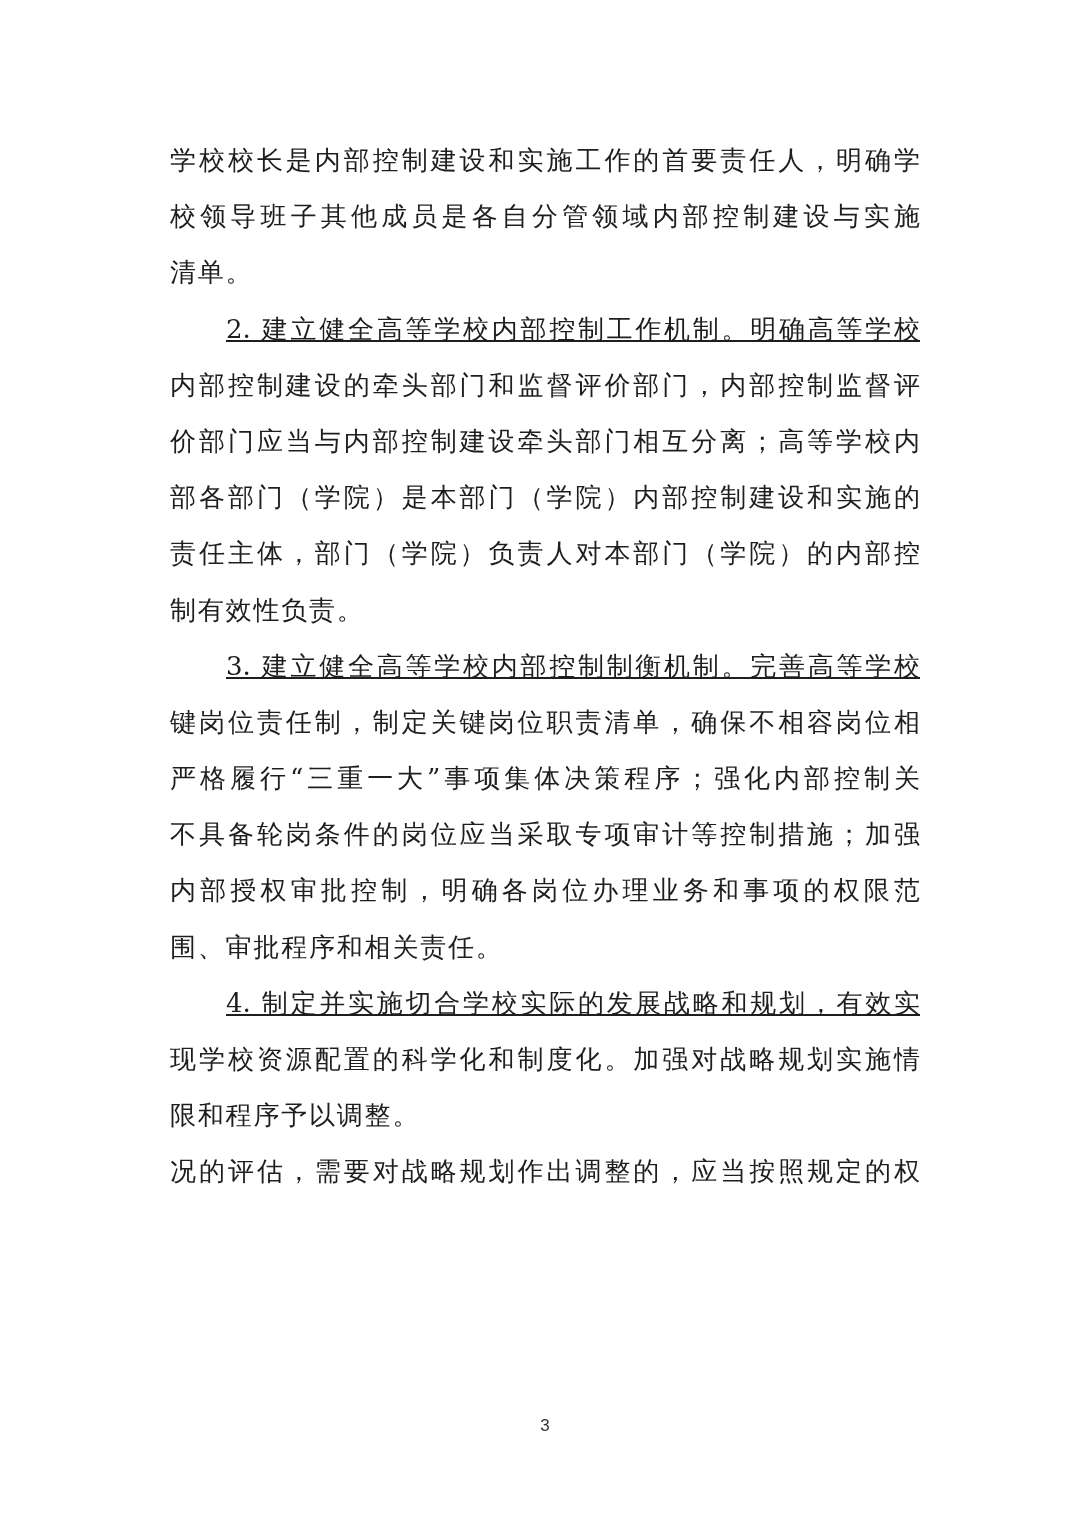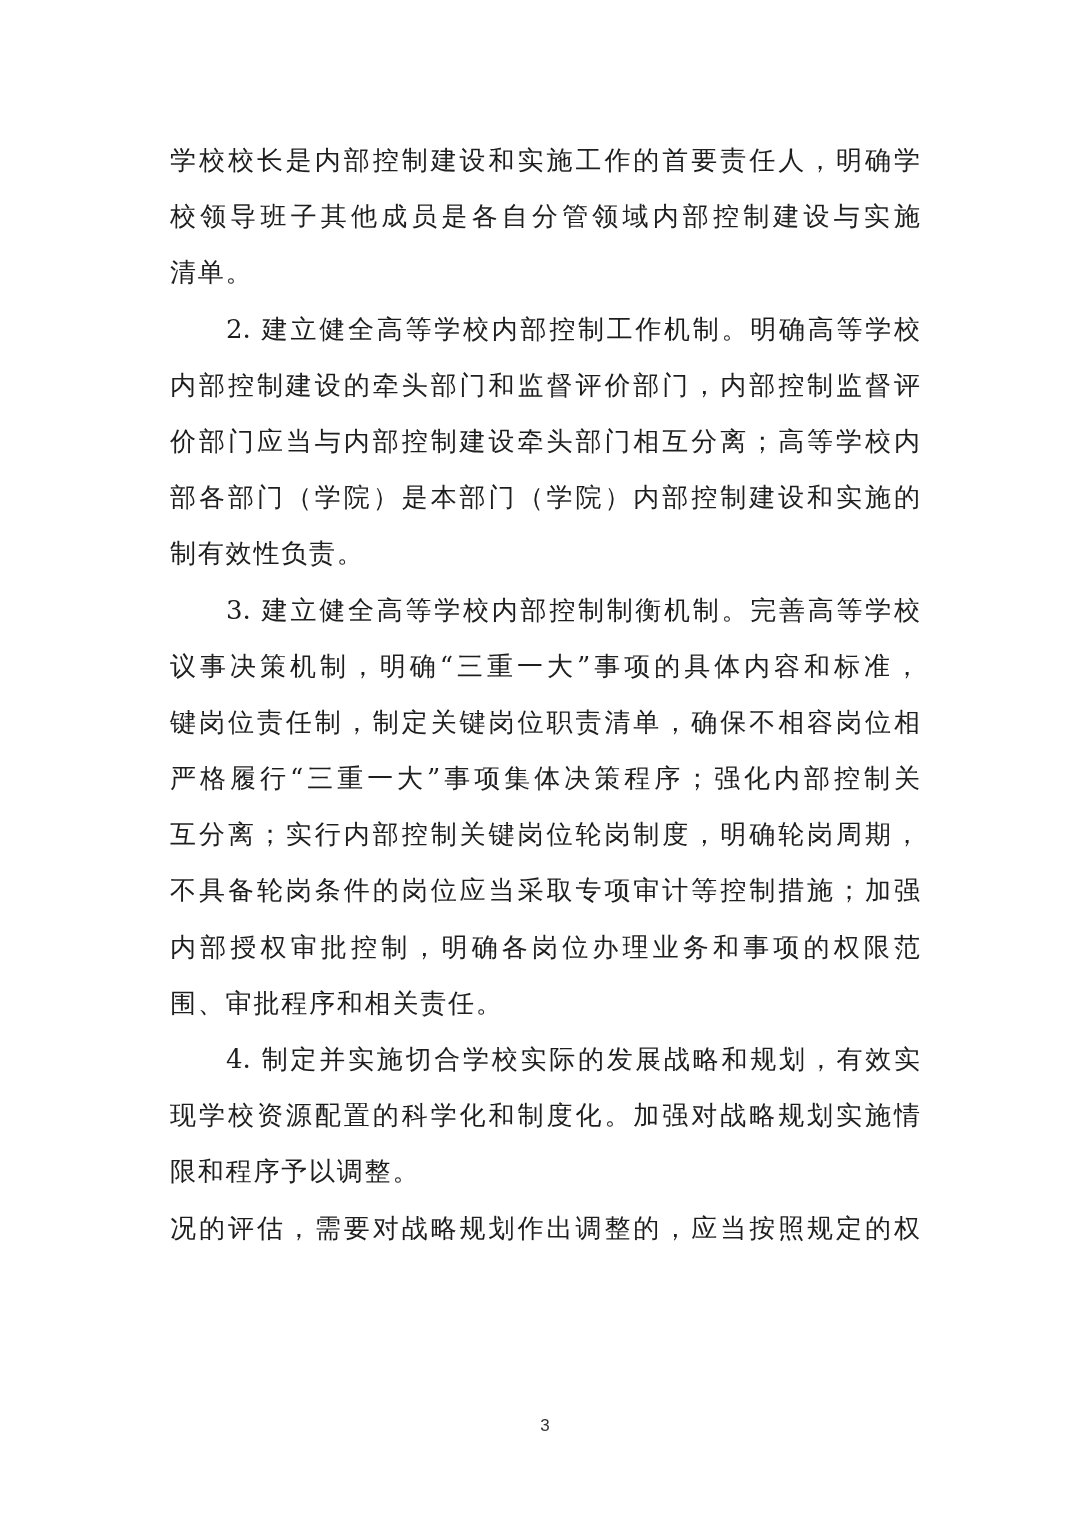--- a/index.html
+++ b/index.html
@@ -38,20 +38,21 @@
       text-align: justify;
       text-align-last: justify;
       letter-spacing: 0;
     }
     .line.last {
       text-align-last: left;
       letter-spacing: 1.8px;
     }
     .line.indent {
       padding-left: 56px;
+      text-decoration: underline;
     }
     .page-number {
       position: absolute;
       left: 0;
       width: 1080px;
       top: 1416px;
       text-align: center;
       font-family: "Liberation Sans", "DejaVu Sans", sans-serif;
       font-size: 17px;
       color: #333333;
@@ -67,29 +68,28 @@
       <span class="line">学校校长是内部控制建设和实施工作的首要责任人，明确学</span>
       <span class="line">校领导班子其他成员是各自分管领域内部控制建设与实施</span>
       <span class="line last">清单。</span>
     </div>
 
     <div class="paragraph">
       <span class="line indent">2. 建立健全高等学校内部控制工作机制。明确高等学校</span>
       <span class="line">内部控制建设的牵头部门和监督评价部门，内部控制监督评</span>
       <span class="line">价部门应当与内部控制建设牵头部门相互分离；高等学校内</span>
       <span class="line">部各部门（学院）是本部门（学院）内部控制建设和实施的</span>
+      <span class="line">责任主体，部门（学院）负责人对本部门（学院）的内部控</span>
       <span class="line last">制有效性负责。</span>
     </div>
 
     <div class="paragraph">
       <span class="line indent">3. 建立健全高等学校内部控制制衡机制。完善高等学校</span>
-      <span class="line">议事决策机制，明确“三重一大”事项的具体内容和标准，</span>
       <span class="line">键岗位责任制，制定关键岗位职责清单，确保不相容岗位相</span>
       <span class="line">严格履行“三重一大”事项集体决策程序；强化内部控制关</span>
-      <span class="line">互分离；实行内部控制关键岗位轮岗制度，明确轮岗周期，</span>
       <span class="line">不具备轮岗条件的岗位应当采取专项审计等控制措施；加强</span>
       <span class="line">内部授权审批控制，明确各岗位办理业务和事项的权限范</span>
       <span class="line last">围、审批程序和相关责任。</span>
     </div>
 
     <div class="paragraph">
       <span class="line indent">4. 制定并实施切合学校实际的发展战略和规划，有效实</span>
       <span class="line">现学校资源配置的科学化和制度化。加强对战略规划实施情</span>
       <span class="line last">限和程序予以调整。</span>
       <span class="line">况的评估，需要对战略规划作出调整的，应当按照规定的权</span>

